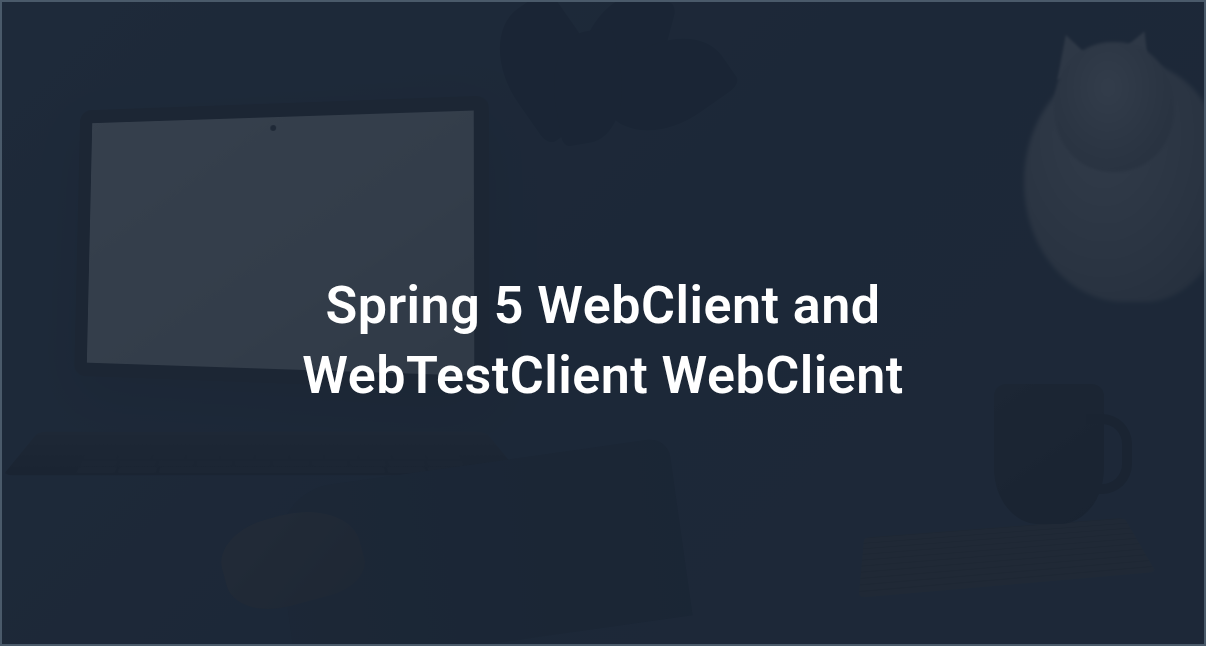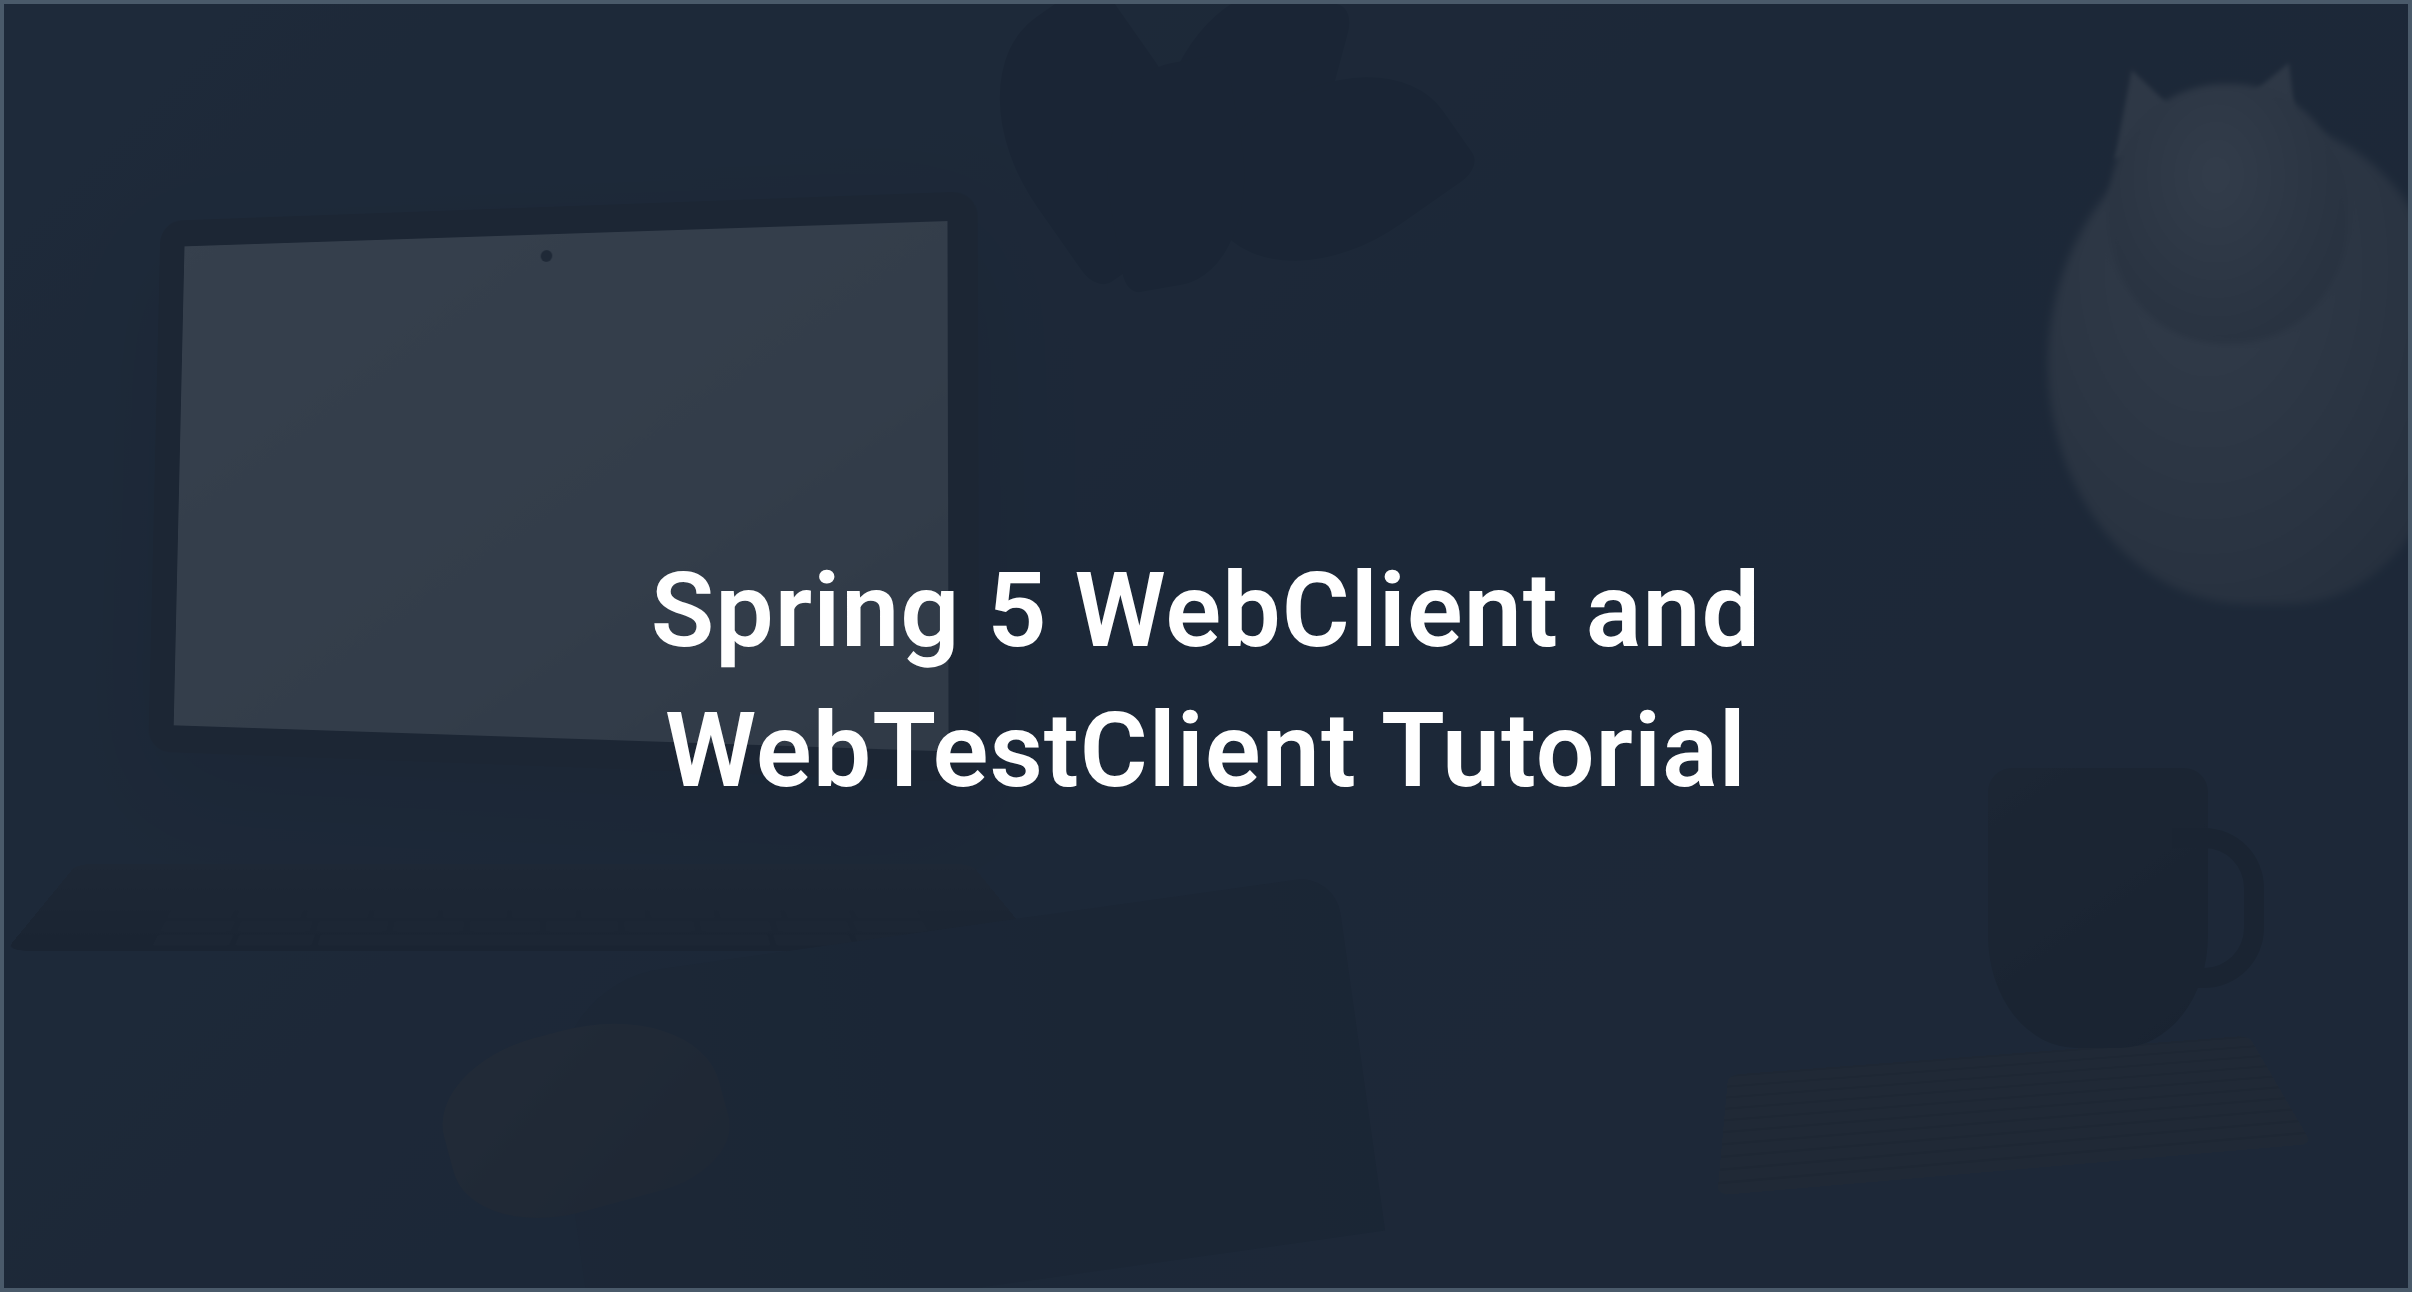--- a/index.html
+++ b/index.html
@@ -294,16 +294,16 @@
     </div>
     <div class="notebook"></div>
     <div class="mug"></div>
     <div class="arm"></div>
     <div class="hand"></div>
     <div class="overlay"></div>
   </div>
   <div class="title-container">
     <h1 class="title">
       <span>Spring 5 WebClient and</span><br>
-      <span>WebTestClient Tutorial</span>
+      <span>WebTestClient WebClient</span>
     </h1>
   </div>
 </div>
 
 </body></html>

